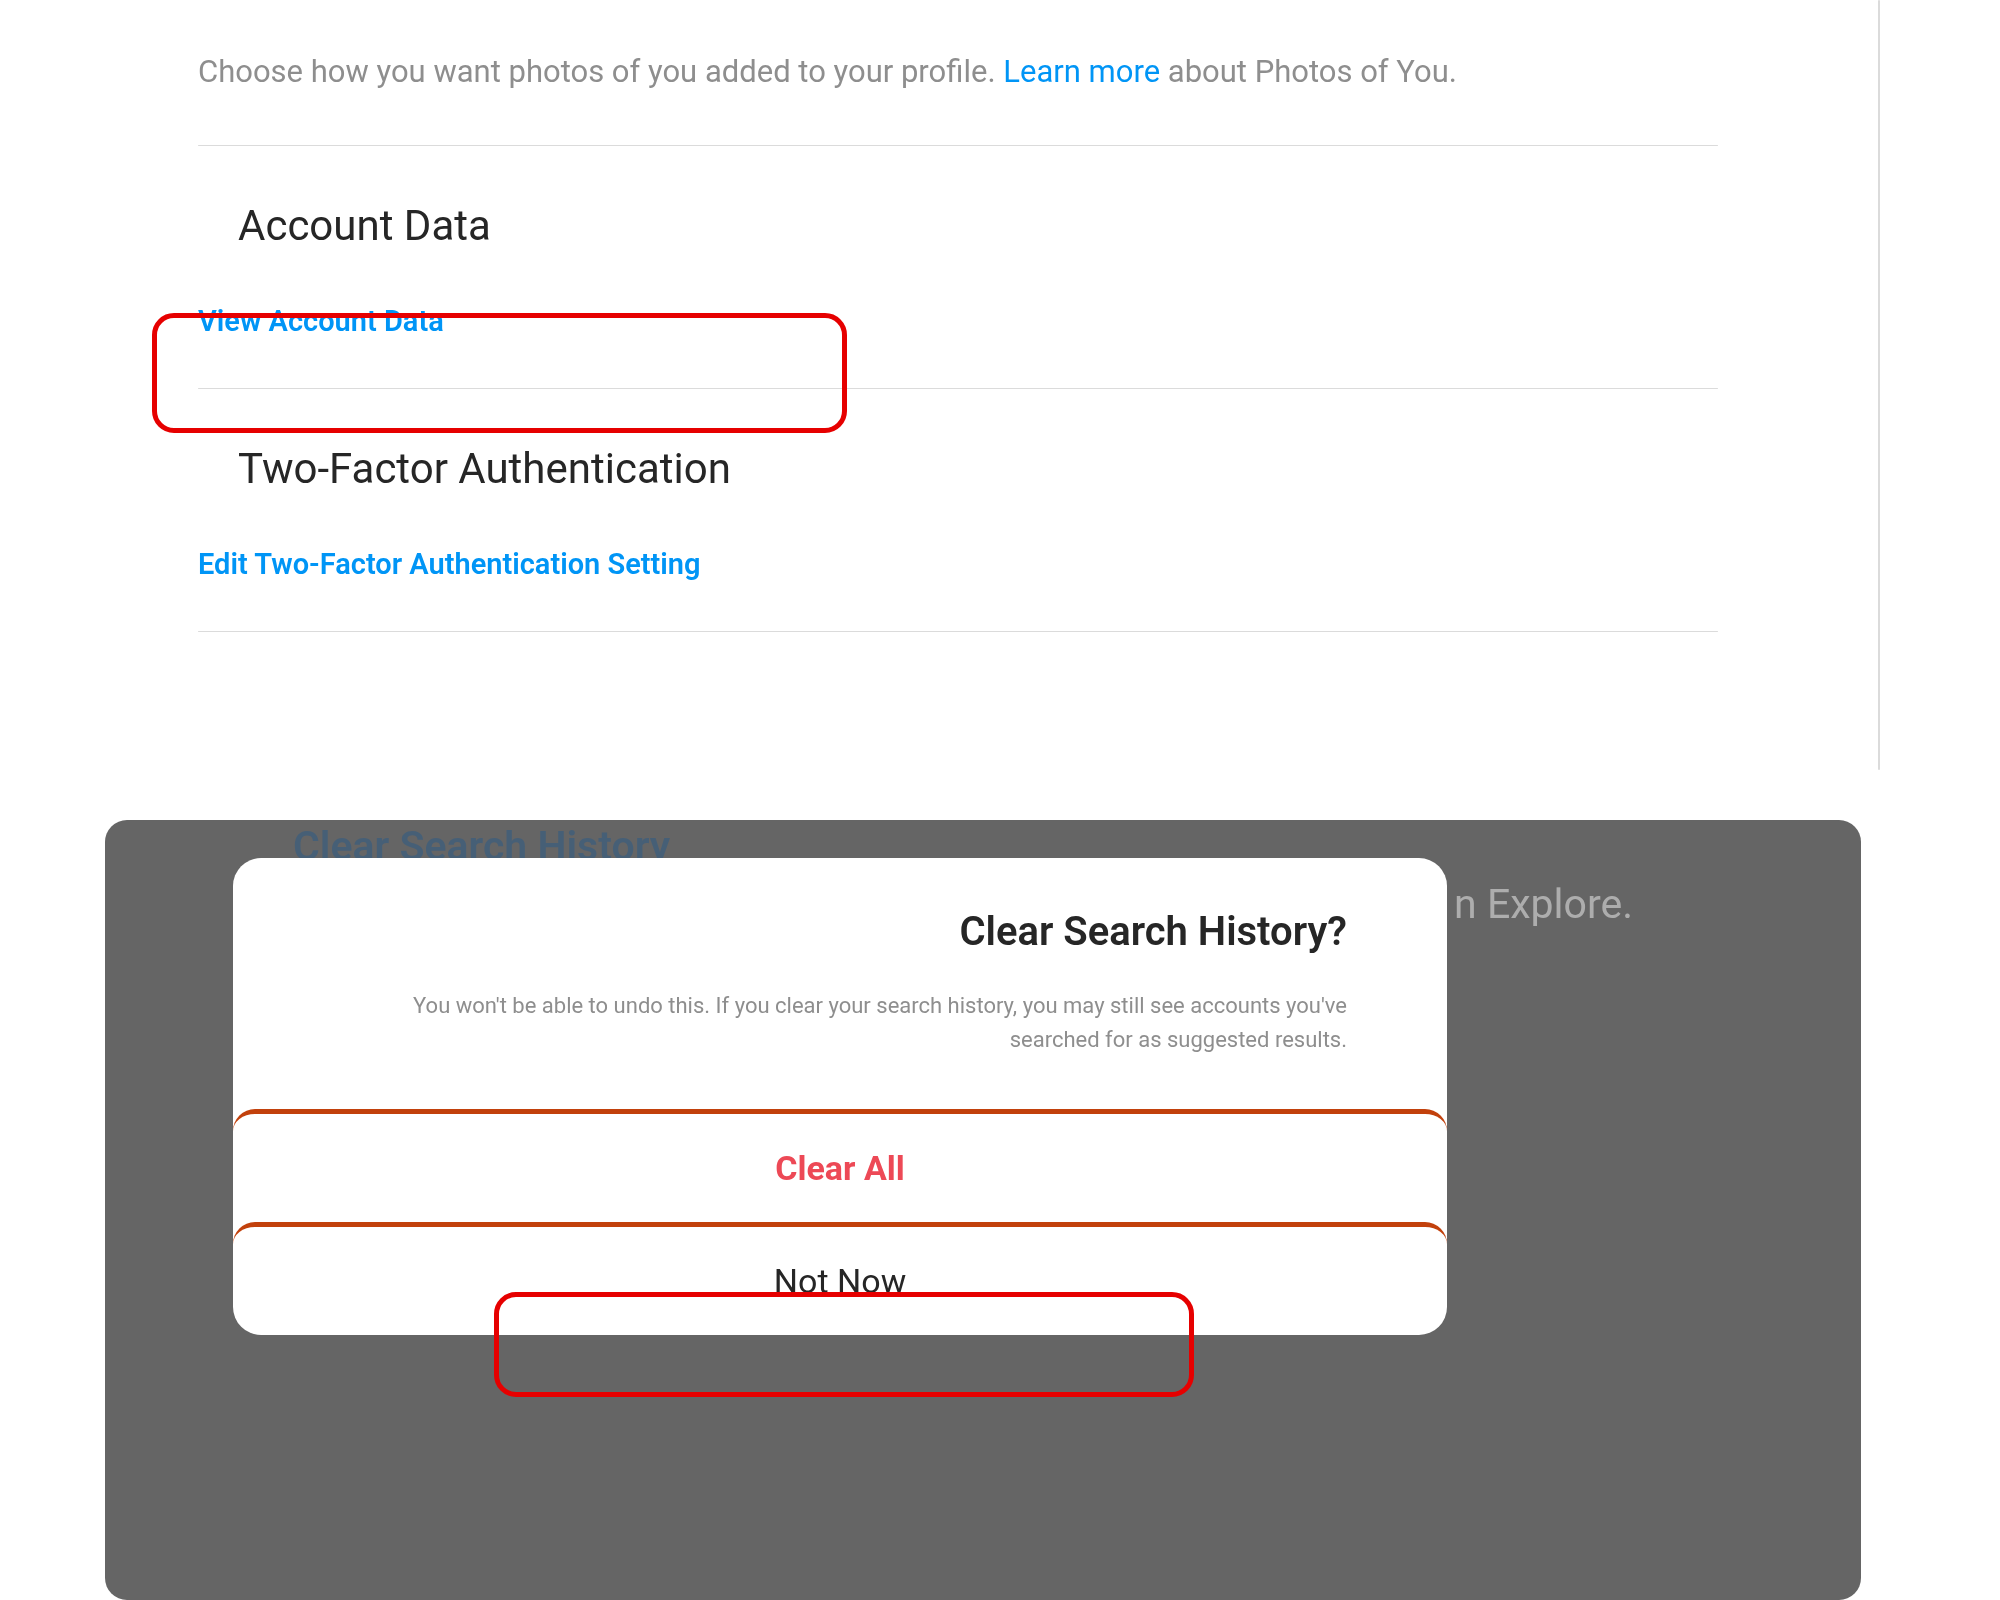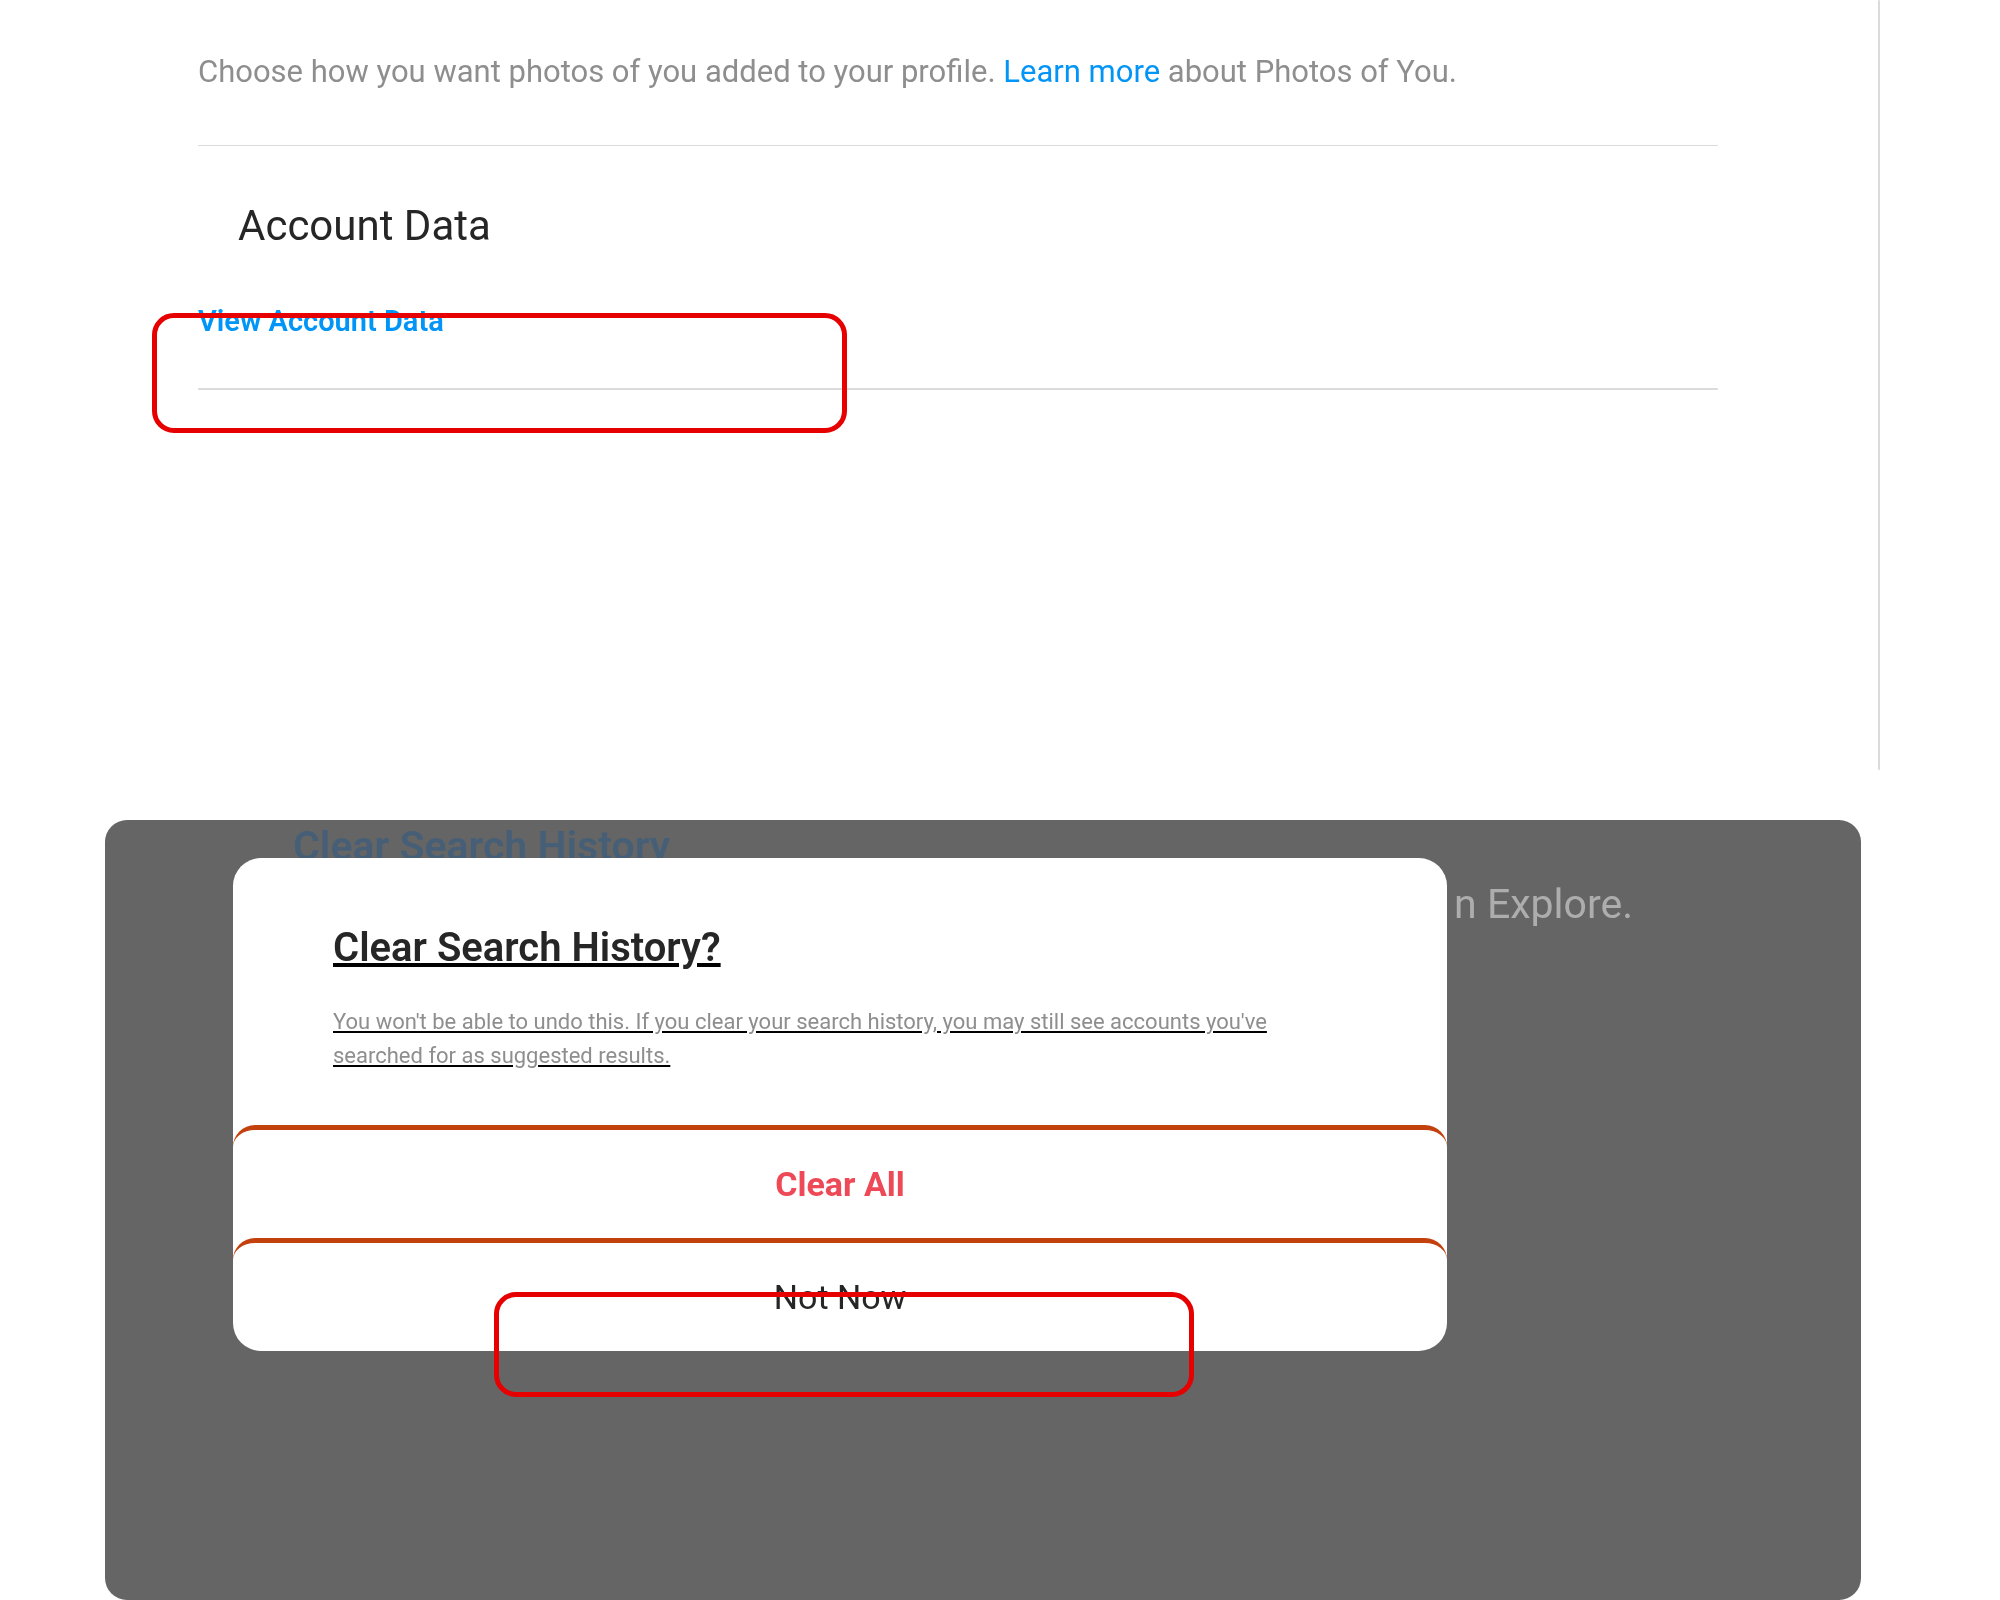--- a/index.html
+++ b/index.html
@@ -107,23 +107,22 @@
     .dialog {
       position: absolute;
       left: 128px;
       top: 38px;
       width: 1214px;
       background: #ffffff;
       border-radius: 28px;
       overflow: hidden;
     }
     .dialog-content {
-      padding: 66px 100px 52px 100px;
-      text-align: left;
-      text-decoration: underline;
+      padding: 50px 100px 52px 100px;
+      text-align: right;
     }
     .dialog-title {
       font-size: 40px;
       font-weight: 600;
       color: #262626;
       margin-bottom: 34px;
     }
     .dialog-body {
       font-size: 22px;
       color: #8e8e8e;
@@ -162,20 +161,24 @@
   <div class="settings-panel">
     <div class="photos-desc">
       <span>Choose how you want photos of you added to your profile. </span><span class="learn-more">Learn more</span><span> about Photos of You.</span>
     </div>
     <hr class="divider">
     <div class="section">
       <h2 class="section-title">Account Data</h2>
       <a class="section-link">View Account Data</a>
     </div>
     <hr class="divider">
+    <div class="section">
+      <h2 class="section-title">Two-Factor Authentication</h2>
+      <a class="section-link">Edit Two-Factor Authentication Setting</a>
+    </div>
     <hr class="divider">
   </div>
 
   <div class="right-border"></div>
 
   <div class="highlight-box-1"></div>
 
   <div class="bottom-screenshot">
     <div class="bottom-bg-text search-hist">Clear Search History</div>
     <div class="bottom-bg-text explore">n Explore.</div>

